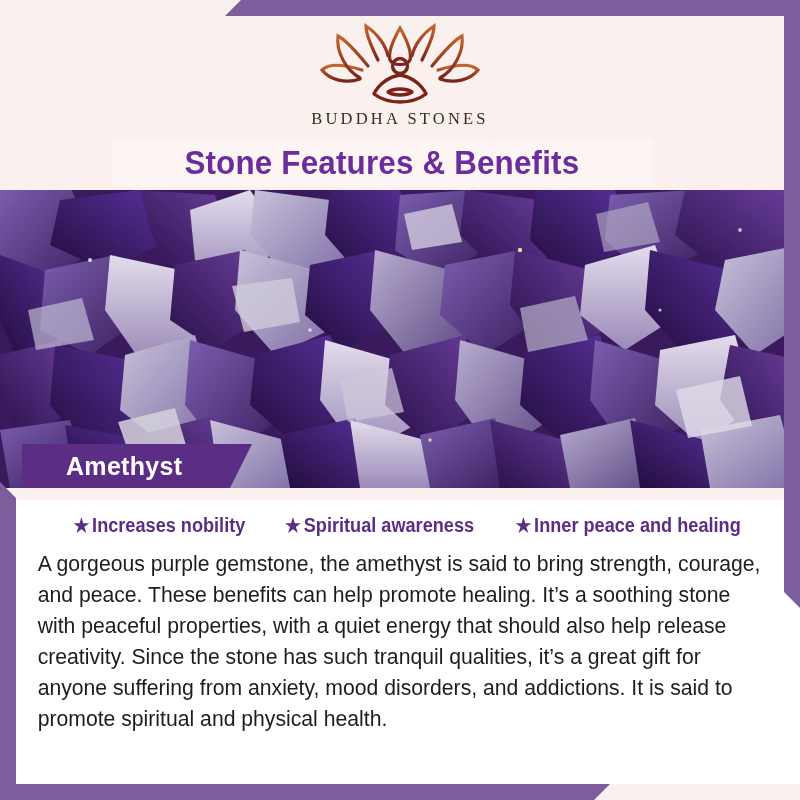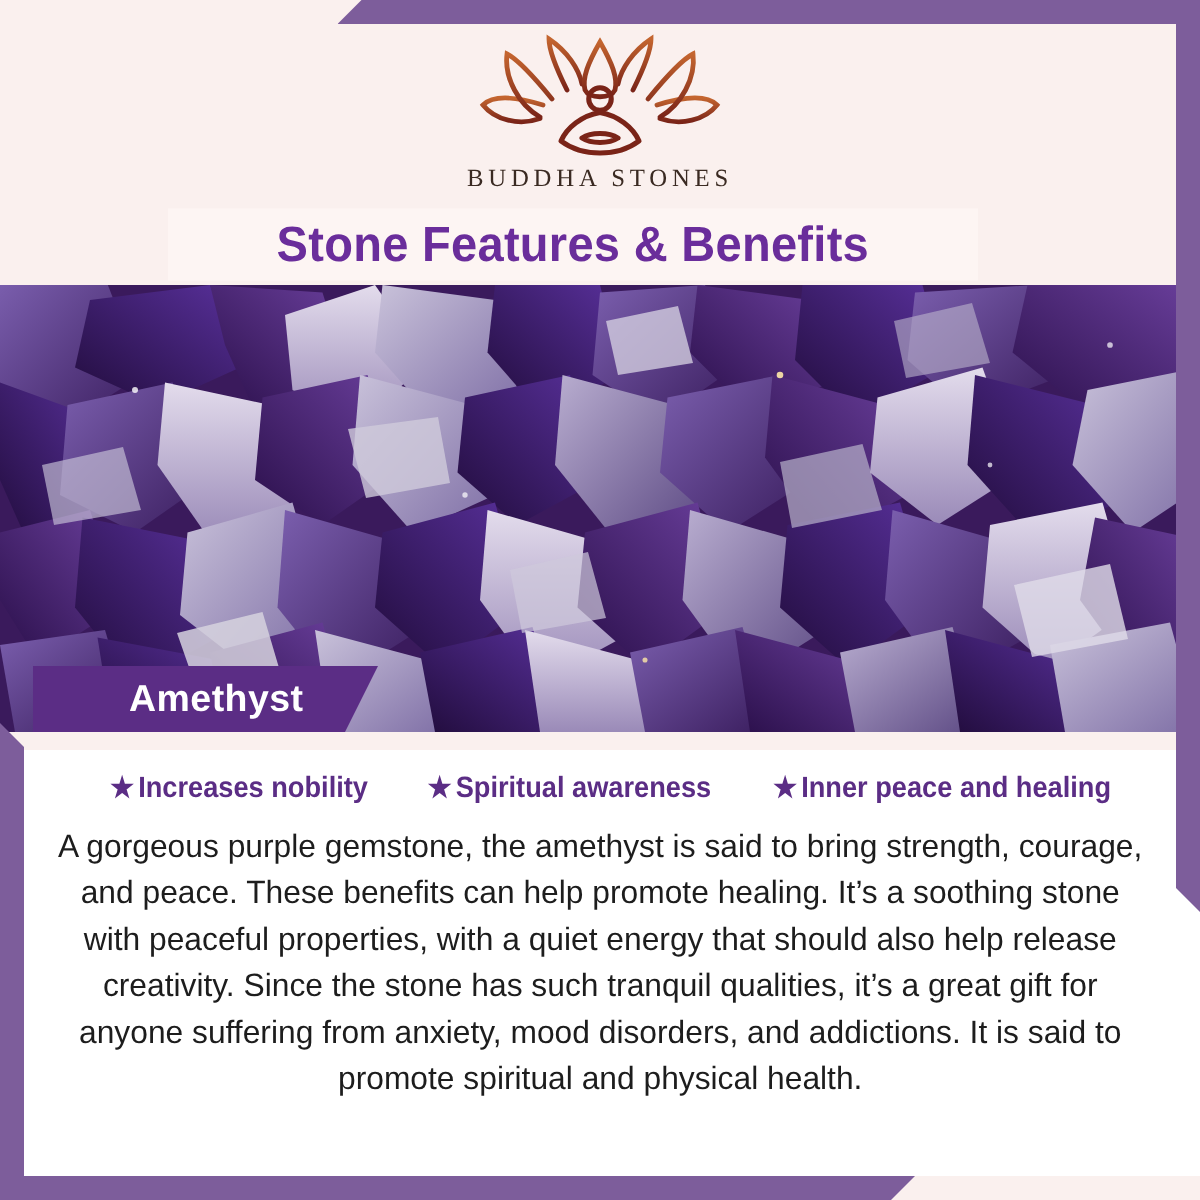--- a/index.html
+++ b/index.html
@@ -7,21 +7,20 @@
     width:800px; height:800px;
     font-family:"Liberation Sans", sans-serif;
     background:#ffffff;
     overflow:hidden;
   }
   #page {
     position:relative;
     width:800px; height:800px;
     background:#faf0ee;
     overflow:hidden;
-    text-align:center;
   }
 
   
   .frame-top {
     position:absolute; top:0; left:225px; width:575px; height:16px;
     background:#7d5d9b;
     clip-path: polygon(16px 0, 100% 0, 100% 100%, 0 100%);
     z-index:40;
   }
   .frame-right {
@@ -88,21 +87,21 @@
 
   .stone-label {
     position:absolute; left:22px; bottom:0; height:44px;
     width:230px;
     background:#5b2d85;
     clip-path: polygon(0 0, 100% 0, calc(100% - 22px) 100%, 0 100%);
     display:flex; align-items:center;
     z-index:8;
   }
   .stone-label span {
-    margin-left:64px;
+    margin-left:44px;
     color:#ffffff;
     font-family:"Liberation Sans Narrow","Liberation Sans", sans-serif;
     font-size:25px;
     font-weight:bold;
     letter-spacing:0.3px;
   }
 
   
   .panel-gap {
     position:absolute; top:488px; left:0; width:800px; height:12px;

